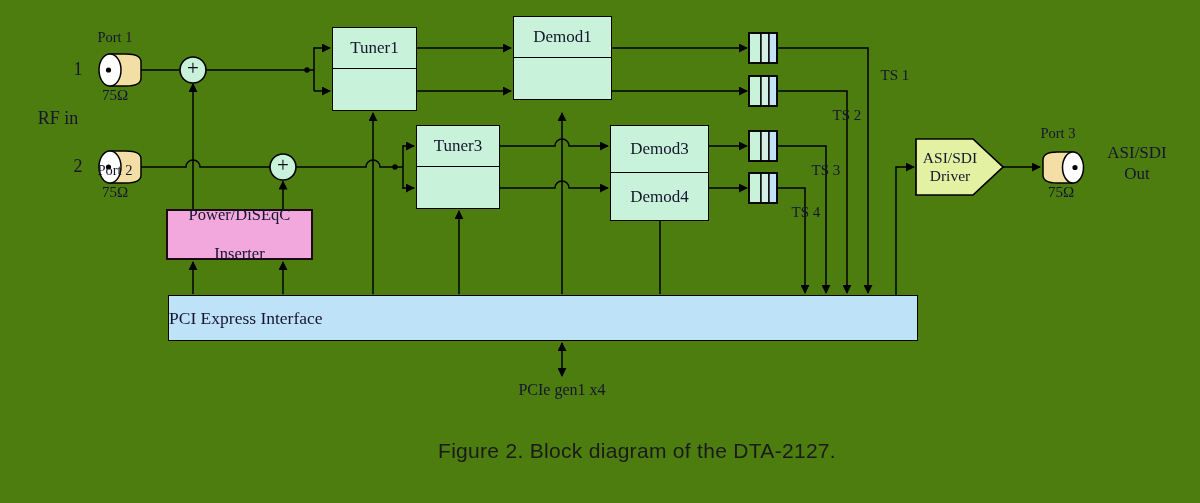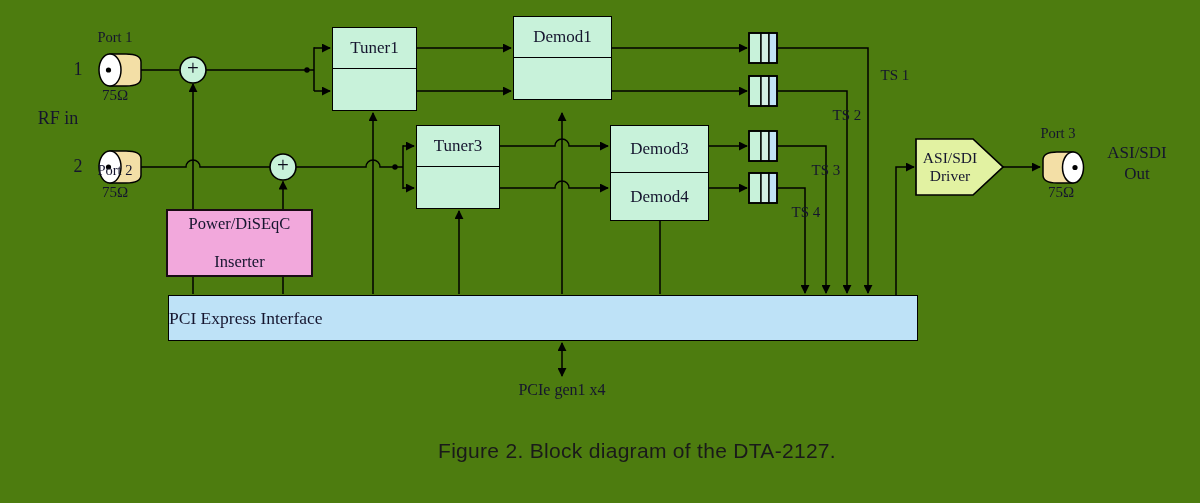--- a/index.html
+++ b/index.html
@@ -163,21 +163,21 @@
 
   <div class="box green" style="left:610px;top:125px;width:99px;height:96px;">
     <div class="half top">
       <span>Demod3</span>
     </div>
     <div class="half">
       <span>Demod4</span>
     </div>
   </div>
 
-  <div class="box inserter" style="left:166px;top:209px;width:147px;height:68px;gap:20px;">
+  <div class="box inserter" style="left:166px;top:209px;width:147px;height:51px;gap:20px;">
     <span>Power/DiSEqC</span>
     <span>Inserter</span>
   </div>
 
   <div class="box pci" style="left:168px;top:295px;width:750px;height:46px;">
     <span>PCI Express Interface</span>
   </div>
 
   <div class="driver-text" style="left:917px;top:141px;width:66px;height:52px;">
     <span>ASI/SDI</span>

